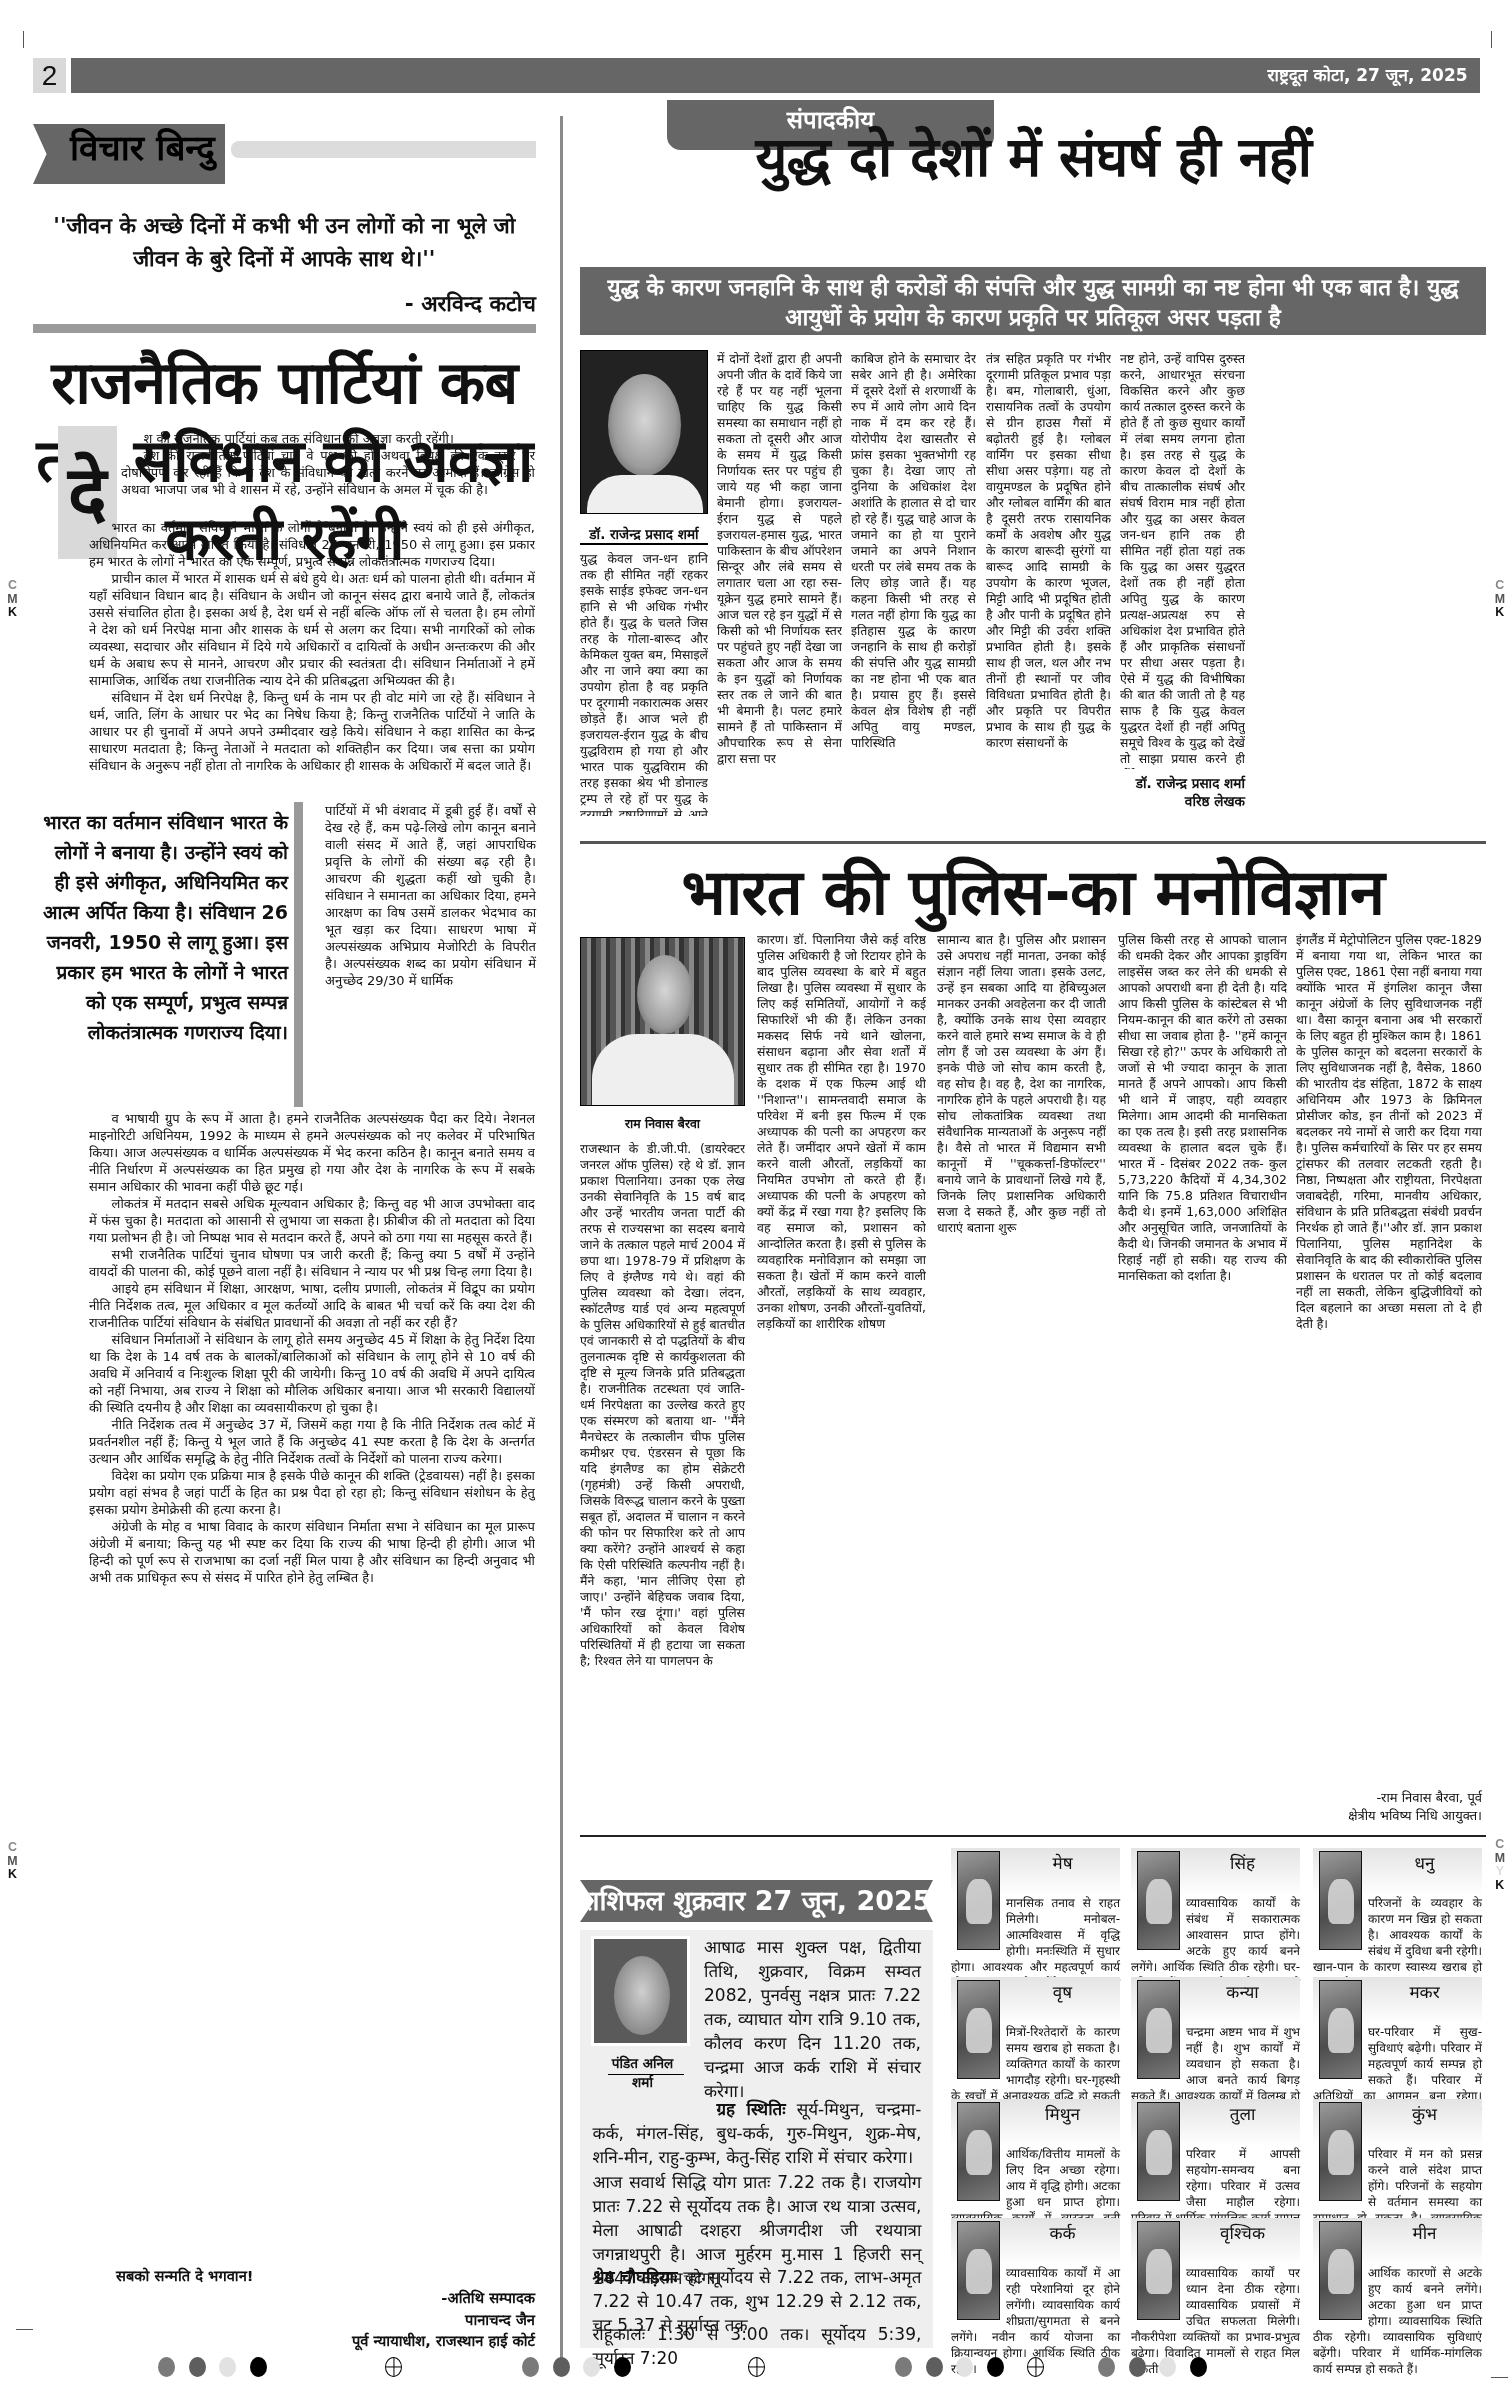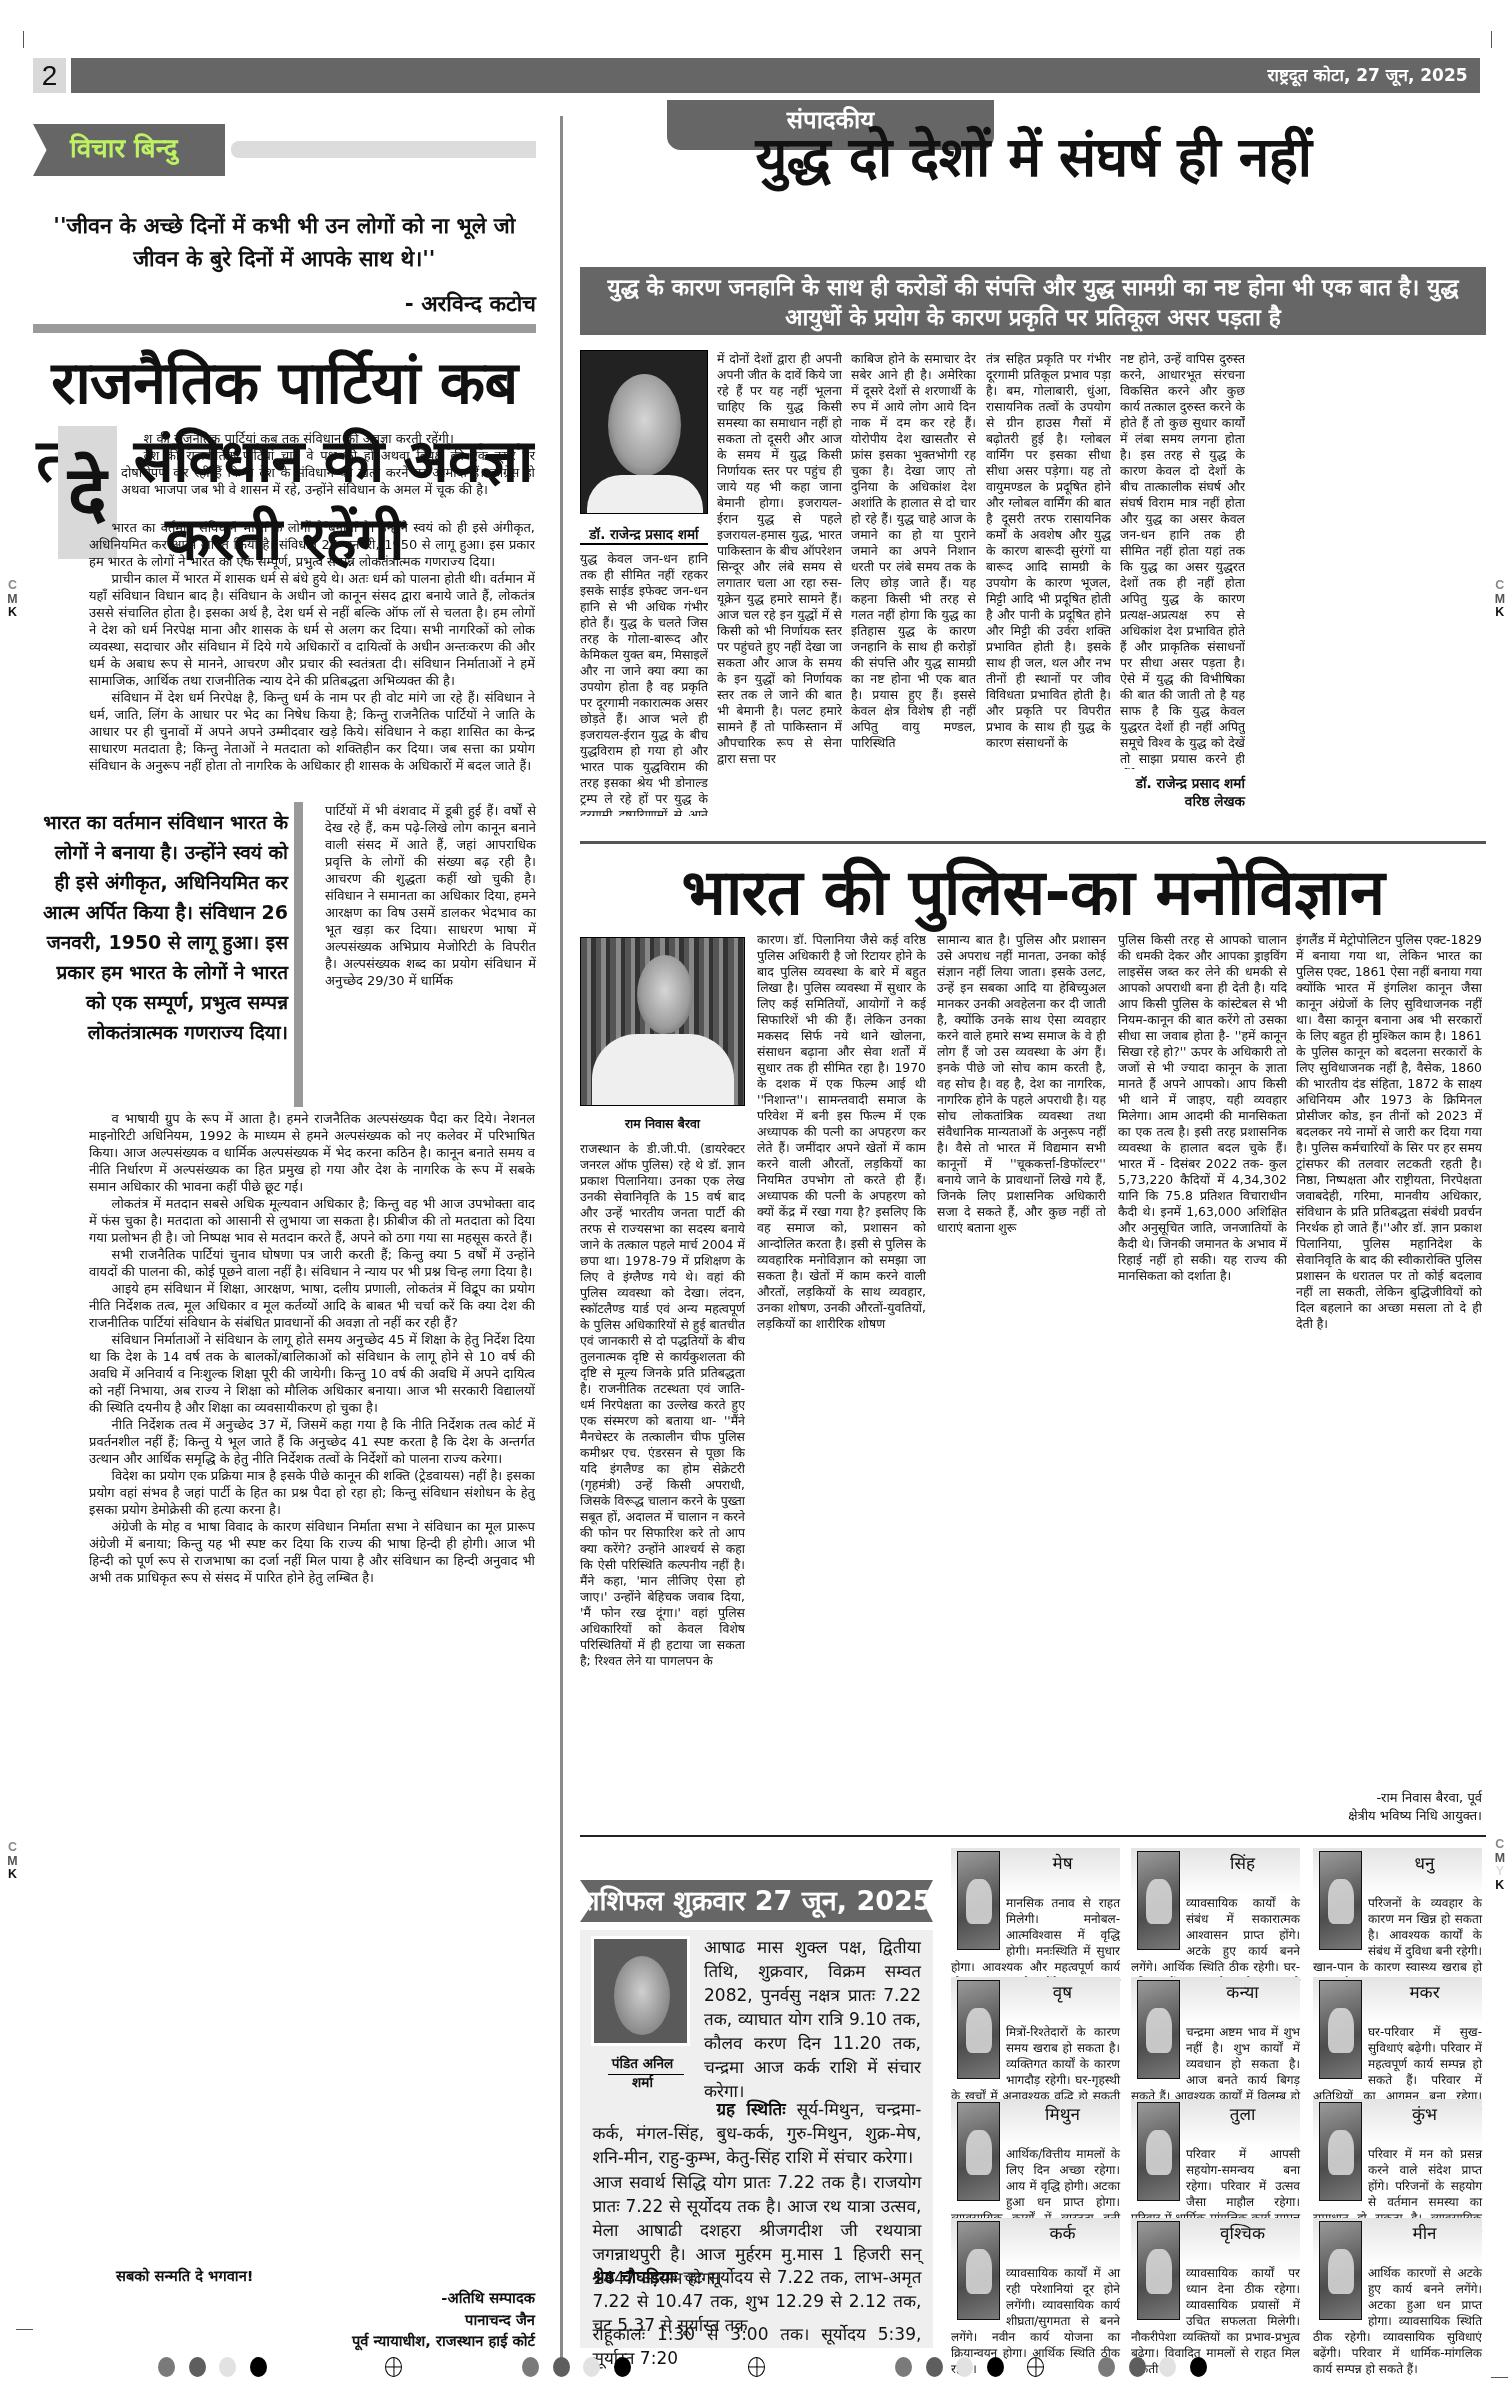--- a/index.html
+++ b/index.html
@@ -17,21 +17,21 @@
 
   
   .topbar { position: absolute; left: 33px; top: 58px; width: 1447px; height: 35px; }
   .pageno { position: absolute; left: 0; top: 0; width: 33px; height: 35px; background: #d9d9d9; font-family: "Liberation Sans", sans-serif; font-size: 28px; line-height: 35px; text-align: center; }
   .barmain { position: absolute; left: 38px; top: 0; right: 0; height: 35px; background: #666; }
   .bartab { position: absolute; left: 596px; top: 0; width: 327px; height: 50px; background: #666; border-radius: 0 0 13.6px 13.6px; color: #fff; font-size: 24px; text-align: center; line-height: 40px; font-weight: bold; margin-top: 42px; }
   .bardate { position: absolute; right: 12.4px; top: 0; line-height: 35px; color: #fff; font-size: 17px; font-weight: bold; }
 
   
   .leftcol { position: absolute; left: 33px; top: 124px; width: 503px; }
-  .vb-tag { position: absolute; left: 0; top: 0; width: 192px; height: 52px; background: #666; color: #bef264; font-size: 26px; font-weight: bold; line-height: 49px; padding-left: 37px; clip-path: polygon(0 0, 100% 0, 100% 100%, 0 100%, 13.6px 50%); }
+  .vb-tag { position: absolute; left: 0; top: 0; width: 192px; height: 60px; background: #666; color: #000000; font-size: 35px; font-weight: bold; line-height: 49px; padding-left: 37px; clip-path: polygon(0 0, 100% 0, 100% 100%, 0 100%, 13.6px 50%); }
   .vb-line { position: absolute; left: 198px; top: 17px; width: 305px; height: 17px; background: #dcdcdc; border-radius: 8px 0 0 8px; }
   .vb-quote { position: absolute; left: 11.3px; top: 85px; width: 480px; text-align: center; font-size: 21.5px; font-weight: bold; line-height: 33px; }
   .vb-author { position: absolute; right: 0; top: 164px; font-size: 21.5px; font-weight: bold; }
   .vb-rule { position: absolute; left: 0; top: 200px; width: 503px; height: 9px; background: #9a9a9a; }
   .lhead { position: absolute; left: 0; top: 220px; width: 503px; text-align: center; font-size: 59px; font-weight: bold; line-height: 78px; letter-spacing: -0.6px; }
   .dropcap { position: absolute; left: 25.4px; top: 426px; width: 59px; height: 133px; background: #d9d9d9; font-size: 73px; font-weight: bold; text-align: center; line-height: 133px; }
   .lbody { position: absolute; left: 56px; width: 446px; font-size: 13px; line-height: 17px; text-align: justify; }
   .lbody p { text-indent: 22.6px; }
   .pullquote { position: absolute; left: 34px; top: 807px; width: 248px; font-size: 19px; font-weight: bold; line-height: 30px; text-align: right; }
   .pq-bar { position: absolute; left: 294px; top: 802px; width: 9px; height: 305px; background: #999; }

